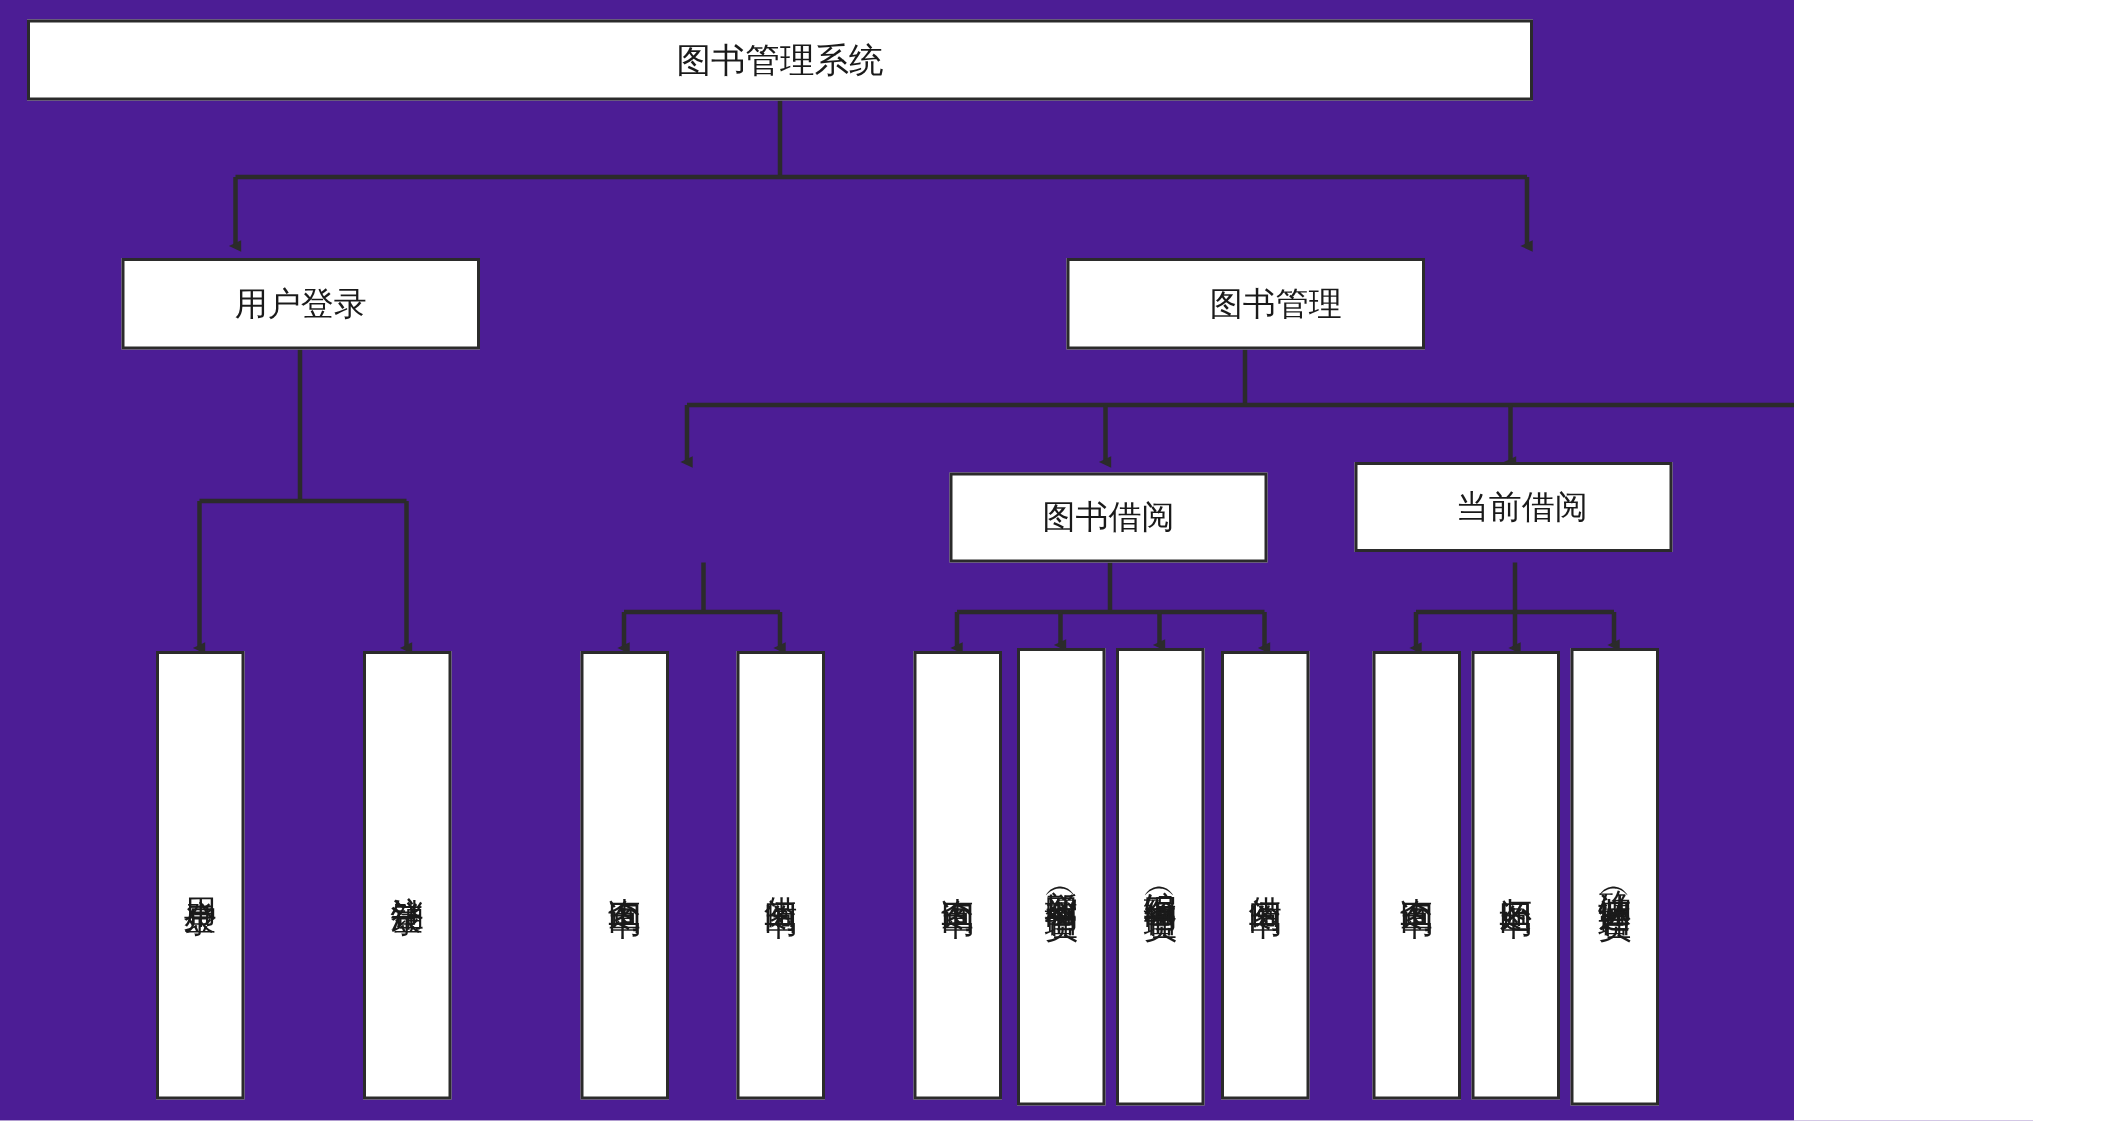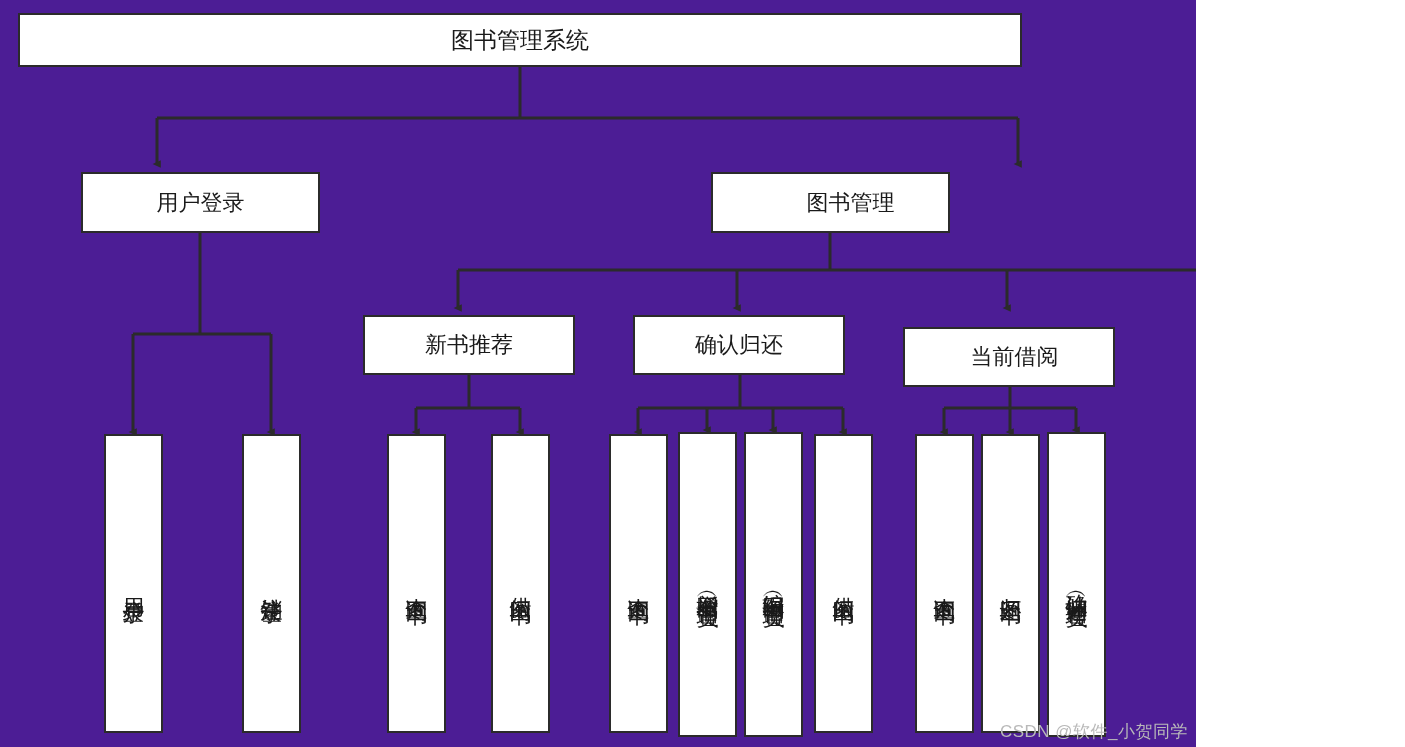--- a/index.html
+++ b/index.html
@@ -140,29 +140,26 @@
   </div>
 
   <div class="node horiz" style="left:81px; top:172px; width:239px; height:61px;">
     <span class="node-label">用户登录</span>
   </div>
 
   <div class="node horiz" style="left:711px; top:172px; width:239px; height:61px;padding-left:40px;">
     <span class="node-label">图书管理</span>
   </div>
 
-  <div class="node horiz" style="left:363px; top:315px; width:212px; height:60px;">
-    <span class="node-label">新书推荐</span>
-  </div>
 
   <div class="node horiz" style="left:633px; top:315px; width:212px; height:60px;">
-    <span class="node-label">确认归还</span>
-  </div>
-
-  <div class="node horiz" style="left:903px; top:327px; width:212px; height:60px;padding-left:11px;">
+    <span class="node-label">图书借阅</span>
+  </div>
+
+  <div class="node horiz" style="left:903px; top:308px; width:212px; height:60px;padding-left:11px;">
     <span class="node-label">当前借阅</span>
   </div>
 
 
   <div class="node vert" style="left:104px; top:434px; width:59px; height:299px;">
     <span class="node-label">用户登录</span>
   </div>
 
   <div class="node vert" style="left:242px; top:434px; width:59px; height:299px;">
     <span class="node-label">注销登录</span>
@@ -205,15 +202,14 @@
   </div>
 
   <div class="node vert" style="left:1196px; top:434px; width:59px; height:299px;">
     <span class="node-label">新增借阅记录</span>
   </div>
 
   <div class="node vert" style="left:1313px; top:434px; width:59px; height:299px;">
     <span class="node-label">查询借阅记录</span>
   </div>
 
-  <div id="watermark">CSDN @软件_小贺同学</div>
 
 </div>
 
 </body></html>

